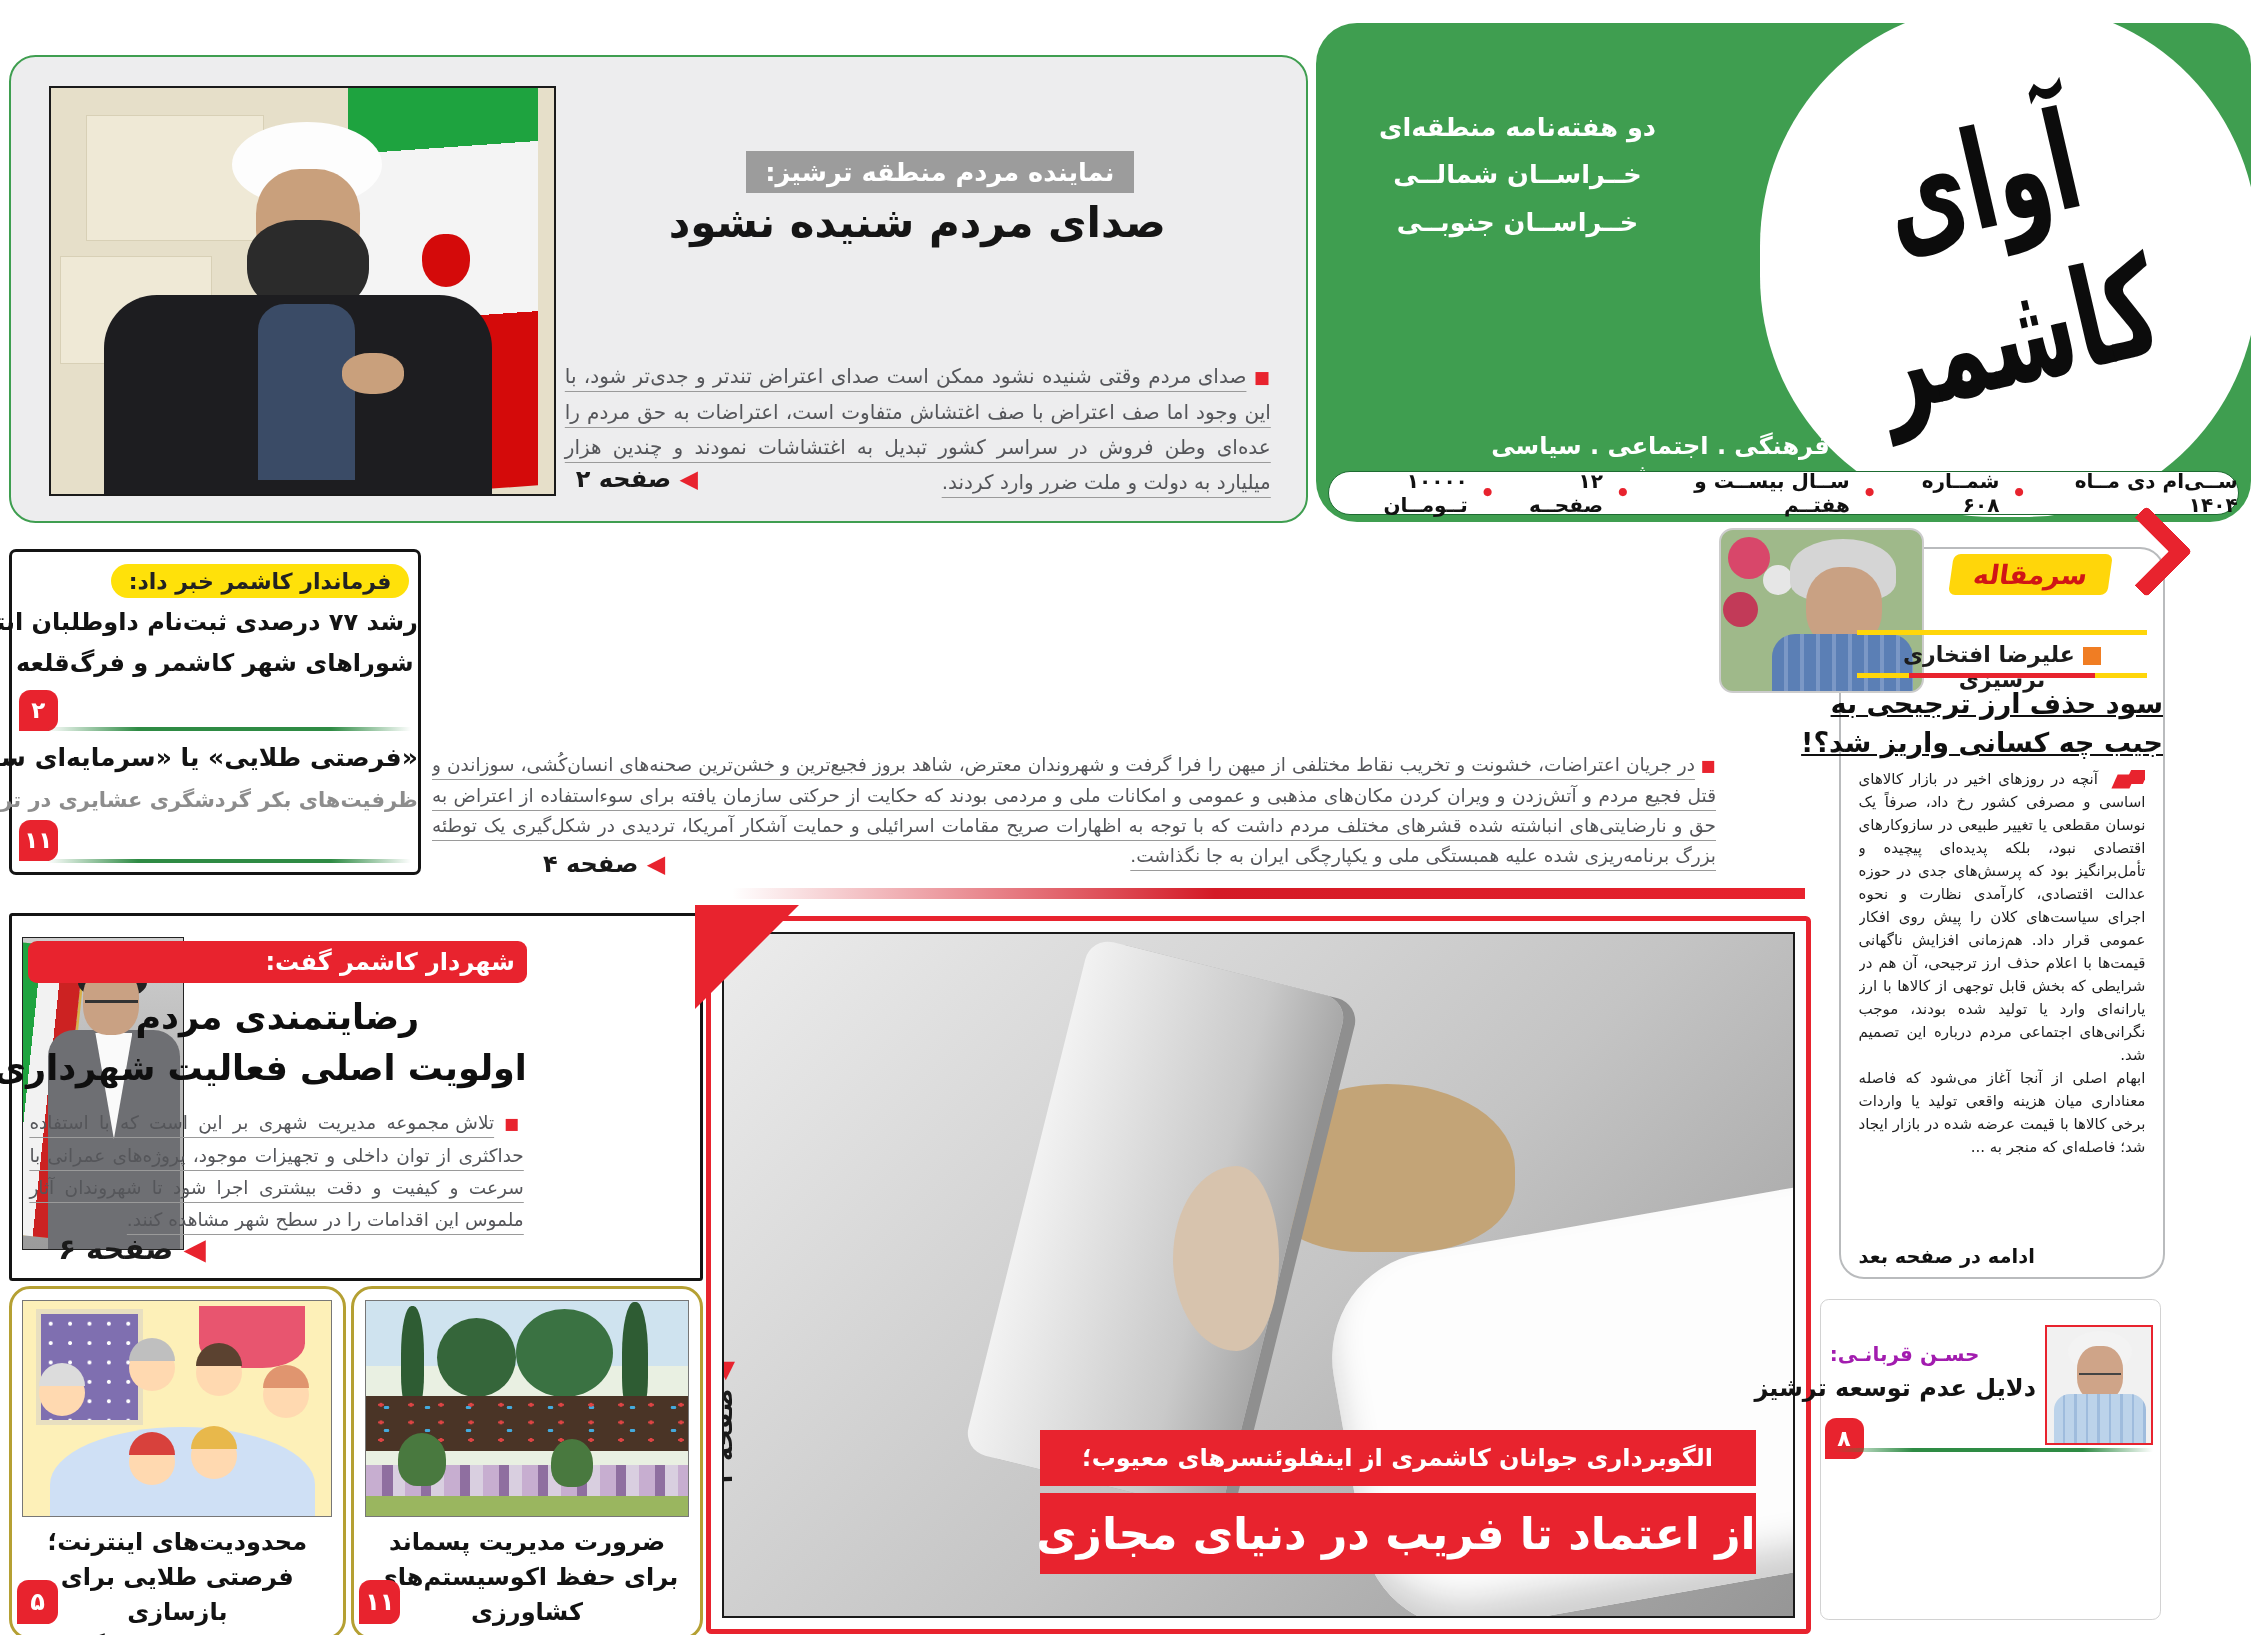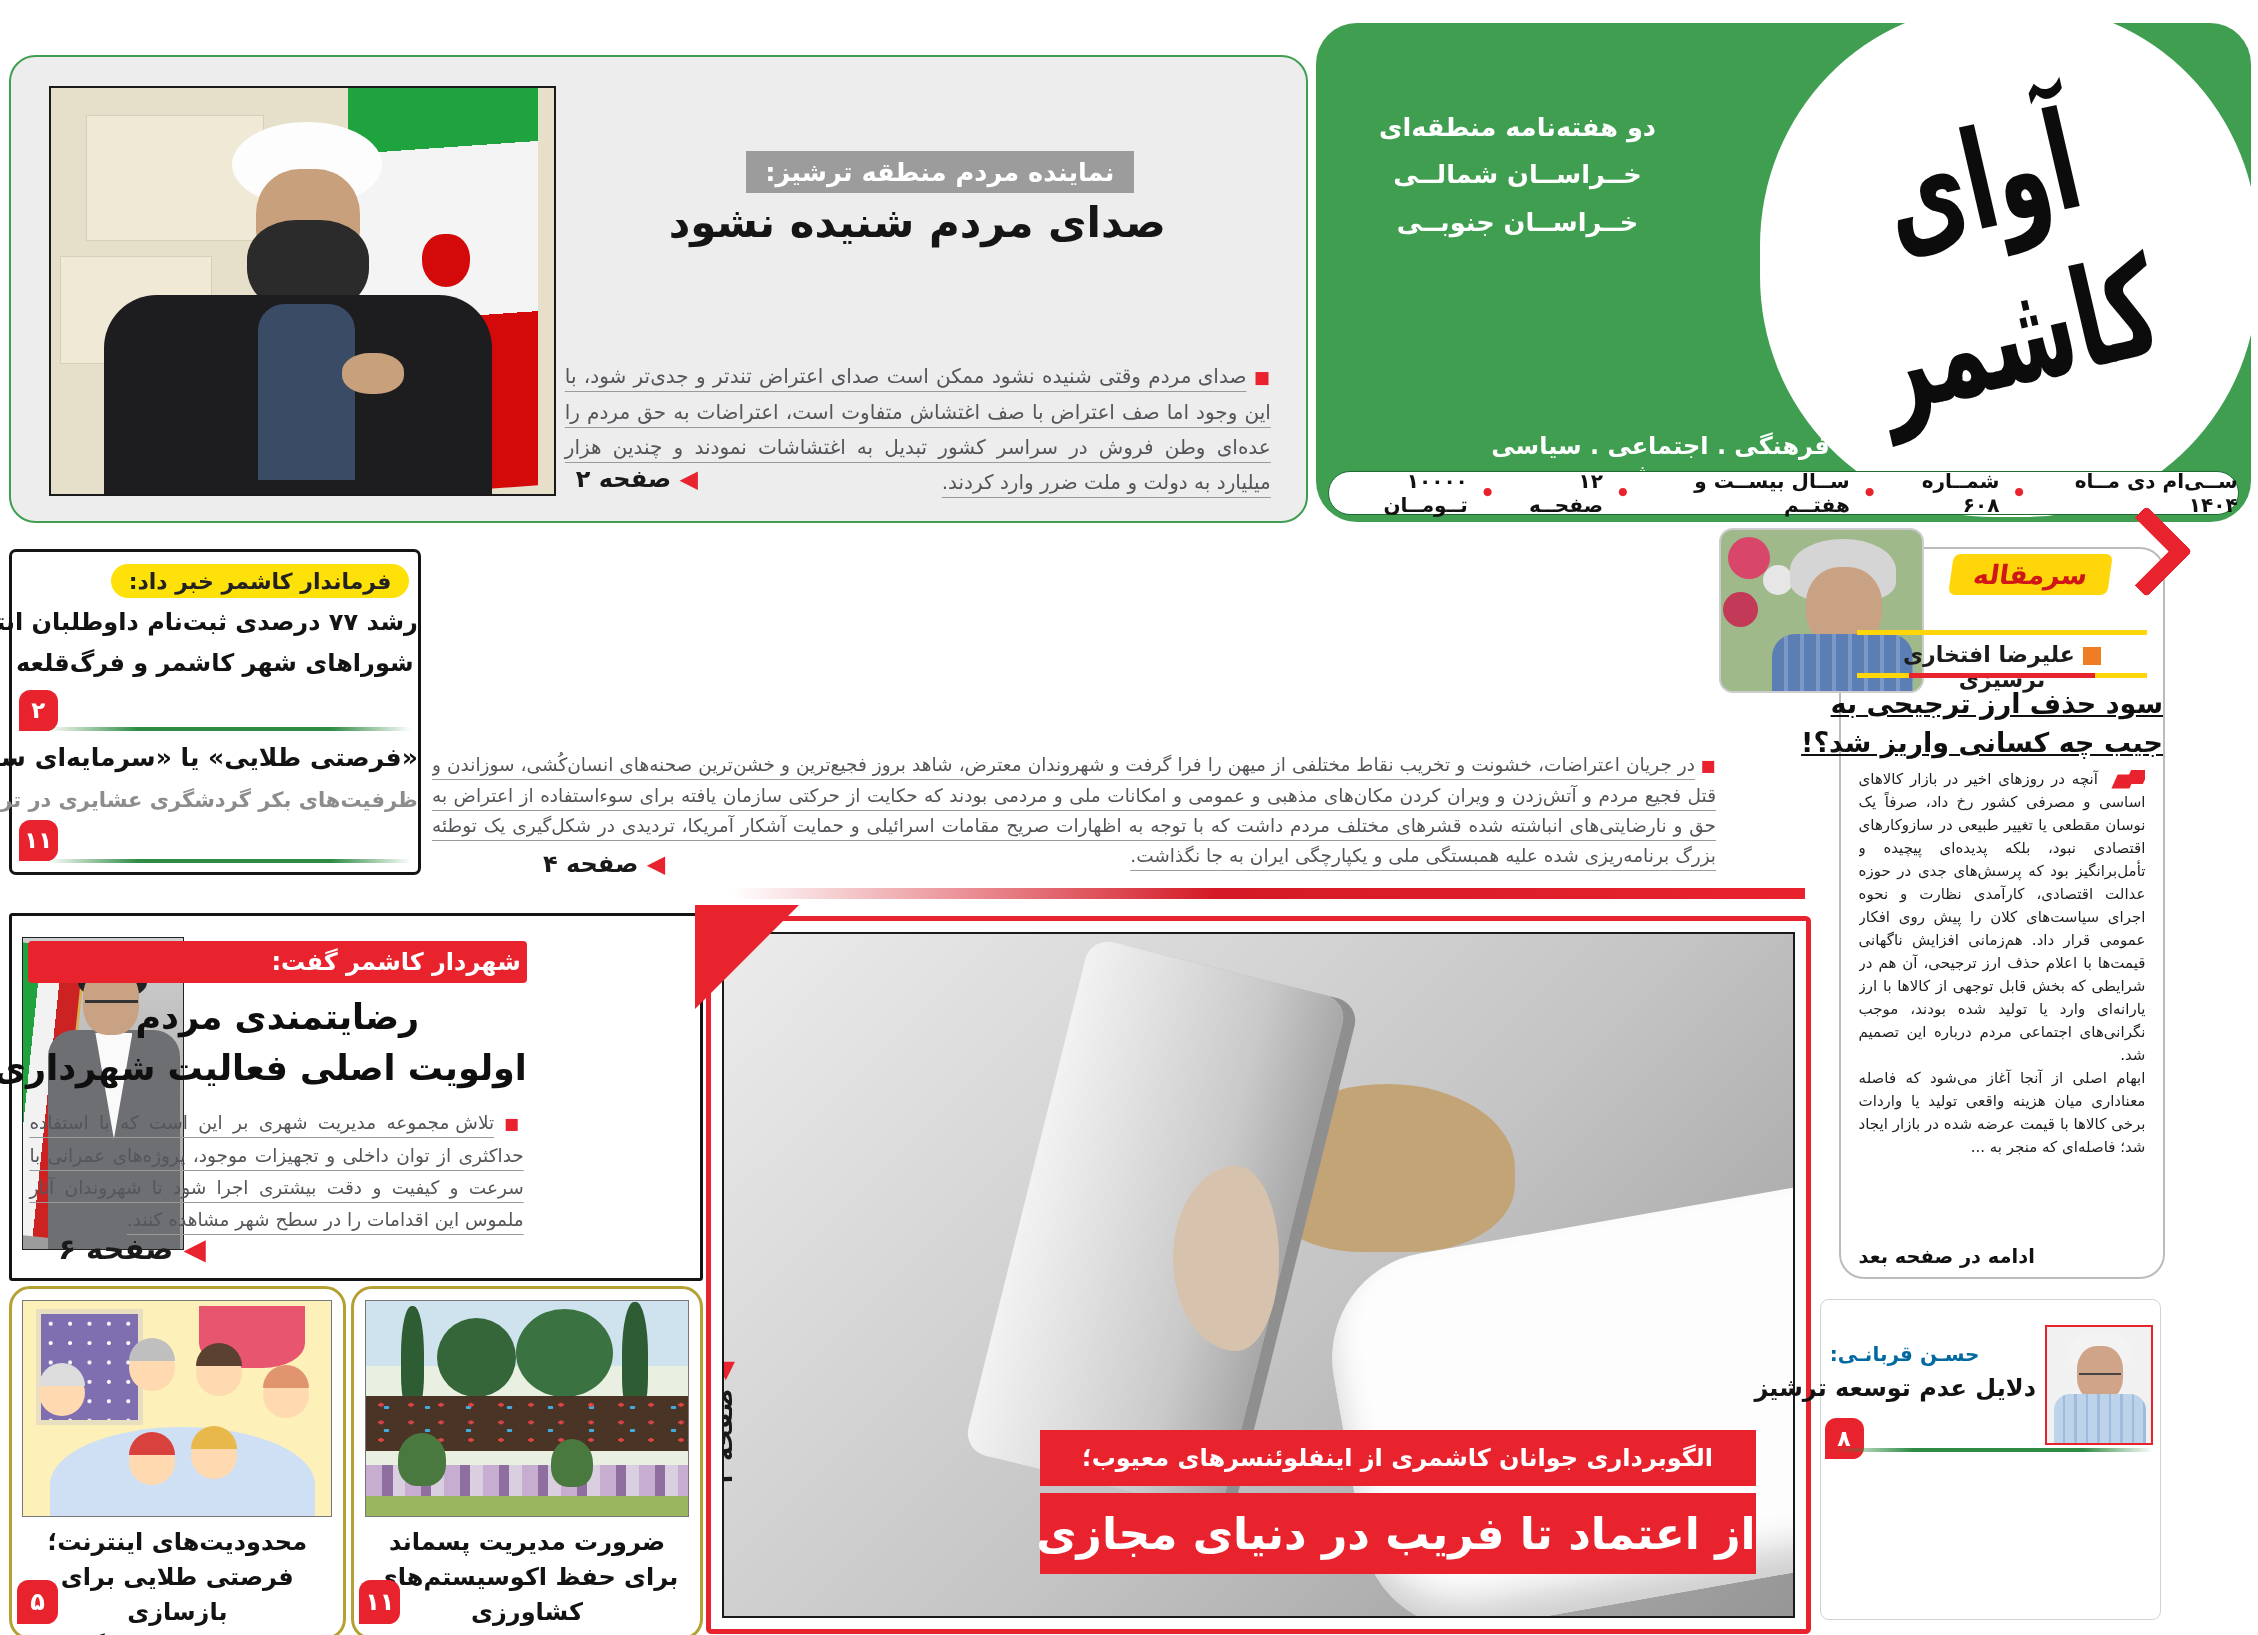--- a/index.html
+++ b/index.html
@@ -100,42 +100,42 @@
   .ed-h{position:absolute;left:0;right:0;text-align:center;font-weight:bold;font-size:27px;color:#101010;white-space:nowrap;text-decoration:underline;}
   .ed-body{position:absolute;left:17.6px;right:17.6px;top:219px;bottom:41px;overflow:hidden;
            font-size:15px;line-height:23px;color:#1f1f1f;text-align:justify;}
   .qmark{display:inline-block;width:17.6px;height:14px;background:#e8232e;transform:skewX(-24deg);
          margin-left:23px;box-shadow:-11.5px 4.4px 0 #e8232e;}
   .ed-cont{position:absolute;left:17.6px;bottom:8.8px;font-weight:bold;font-size:19.4px;color:#111;}
   
   .brbox{left:1820px;top:1299px;width:339px;height:319px;border:1.8px solid #d2d2d2;border-radius:8.8px;background:#fff;}
   .br-item{position:absolute;left:0;width:100%;height:155px;}
   .br-photo{position:absolute;left:224px;top:25px;width:104px;height:116px;border:2.6px solid #e8232e;overflow:hidden;background:#f1f1f1;}
-  .br-name{position:absolute;right:124px;left:8.8px;top:42px;font-weight:bold;font-size:20px;color:#0369a1;text-align:left;white-space:nowrap;}
+  .br-name{position:absolute;right:124px;left:8.8px;top:42px;font-weight:bold;font-size:20px;color:#a21caf;text-align:left;white-space:nowrap;}
   .br-title{position:absolute;right:124px;left:5.3px;top:74px;font-weight:bold;font-size:24px;color:#131313;text-align:left;white-space:nowrap;}
   .om-hair{position:absolute;left:21px;top:3.5px;width:64px;height:41px;background:#f3f3f3;border-radius:50%;}
   .om-face{position:absolute;left:30px;top:19.4px;width:46px;height:55px;background:#cfa488;border-radius:42%;}
   .om-glass{position:absolute;left:32px;top:35px;width:42px;height:10.6px;border-bottom:2.6px solid #444;}
   .om-shirt{position:absolute;left:7px;top:67px;width:92px;height:49px;
             background:repeating-linear-gradient(90deg,#bcd3ea 0 8.8px,#9fbcdd 8.8px 11.5px);border-radius:16px 16px 0 0;}
   .bm-face{position:absolute;left:28px;top:8.8px;width:49px;height:62px;background:#cfa488;border-radius:46% 46% 42% 42%;}
   .bm-shirt{position:absolute;left:5.3px;top:64px;width:95px;height:53px;background:#fafafa;border-radius:17.6px 17.6px 0 0;border-top:2.6px solid #dcdcdc;}
   
   .mayorbox{left:8.8px;top:913px;width:688px;height:362px;background:#fff;border:3.5px solid #141414;border-radius:3.5px;}
   .my-photo{position:absolute;right:516px;left:10.6px;top:21px;height:311px;border:1.8px solid #222;overflow:hidden;
             background:linear-gradient(180deg,#cfcfcf,#9b9b9b);}
   .my-flag{position:absolute;left:-16px;top:7px;width:62px;height:291px;transform:rotate(6deg);
            background:linear-gradient(90deg,#1ea33f 0 32%,#f2f2f2 32% 66%,#cc2222 66%);box-shadow:2.6px 0 0 #d8b04a;}
   .my-hair{position:absolute;left:55px;top:14px;width:69px;height:44px;background:#222;border-radius:50% 50% 30% 30%;}
   .my-face{position:absolute;left:60px;top:30px;width:56px;height:67px;background:#c9a183;border-radius:42%;}
   .my-glass{position:absolute;left:62px;top:51px;width:53px;height:10.6px;border-bottom:3.5px solid #333;}
   .my-suit{position:absolute;left:25px;top:92px;width:132px;height:221px;background:#6e6f73;border-radius:26.5px 26.5px 0 0;}
   .my-shirt{position:absolute;left:72px;top:95px;width:37px;height:106px;background:#fafafa;clip-path:polygon(0 0,100% 0,50% 100%);}
-  .my-kicker{position:absolute;left:16px;right:173px;top:25px;height:42px;background:#e8232e;border-radius:4px;
-             color:#fff;font-weight:bold;font-size:24px;line-height:42px;padding-right:6px;box-sizing:border-box;}
+  .my-kicker{position:absolute;left:16px;right:173px;top:25px;height:42px;background:#e8232e;border-radius:9px;
+             color:#fff;font-weight:bold;font-size:24px;line-height:42px;padding-right:12px;box-sizing:border-box;}
   .my-h{position:absolute;left:16px;right:173px;text-align:center;font-weight:bold;font-size:35px;color:#0f0f0f;white-space:nowrap;}
   .my-body{position:absolute;left:17.6px;right:176px;top:191px;font-size:18.5px;line-height:32px;}
   .my-ref{position:absolute;right:494px;bottom:12.4px;font-size:29px;}
   
   .goldbox{border:3.5px solid #b5a033;border-radius:21px;background:#fff;}
   .gb-a{left:8.8px;top:1286px;width:331px;height:348px;}
   .gb-b{left:351px;top:1286px;width:346px;height:348px;}
   .gb-photo{position:absolute;left:10.6px;right:10.6px;top:10.6px;height:215px;border:1.8px solid #777;overflow:hidden;}
   .gb-cap{position:absolute;left:0;right:0;top:236px;text-align:center;font-weight:bold;font-size:24px;line-height:35px;color:#131313;}
   

